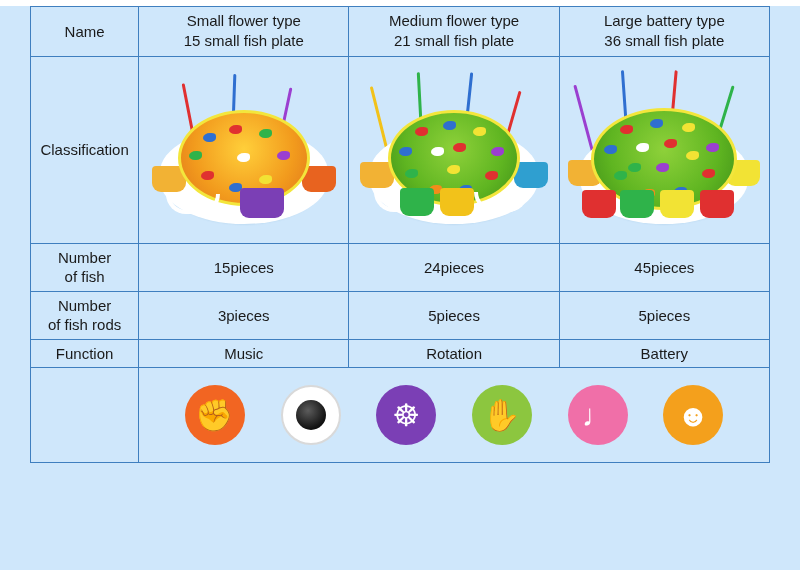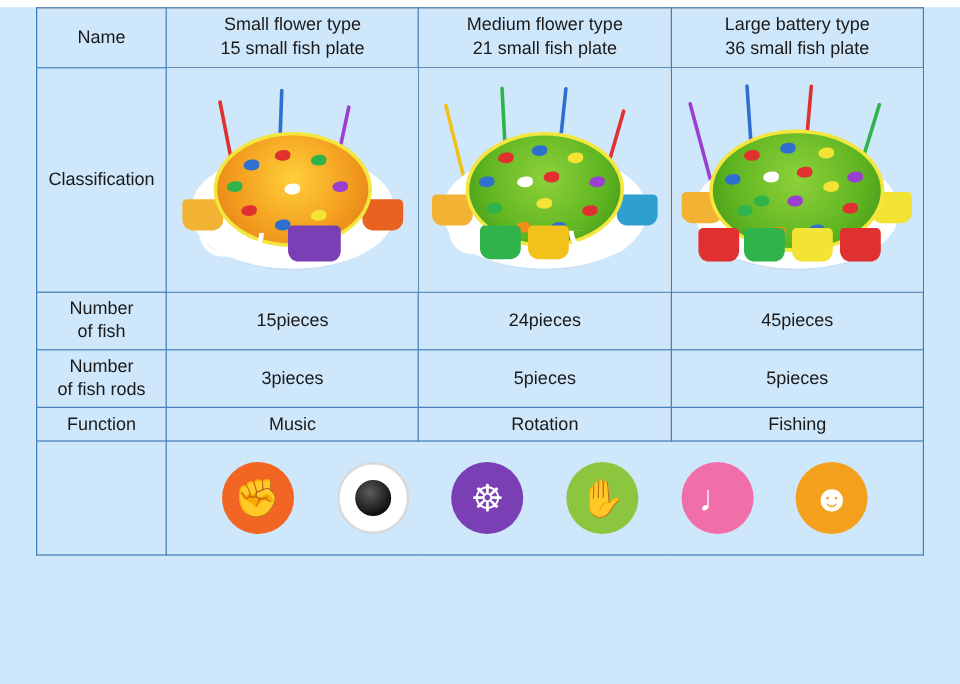--- a/index.html
+++ b/index.html
@@ -309,21 +309,21 @@
         <td class="value-cell">3pieces</td>
         <td class="value-cell">5pieces</td>
         <td class="value-cell">5pieces</td>
       </tr>
 
 
       <tr>
         <td class="row-label">Function</td>
         <td class="value-cell">Music</td>
         <td class="value-cell">Rotation</td>
-        <td class="value-cell">Fishing</td>
+        <td class="value-cell">Battery</td>
       </tr>
 
       <tr class="icons-row">
         <td></td>
         <td colspan="3">
           <div class="icons-wrap">
             <div class="icon-badge fist-icon">
               <span class="glyph">✊</span>
             </div>
             <div class="icon-badge eye-icon">

